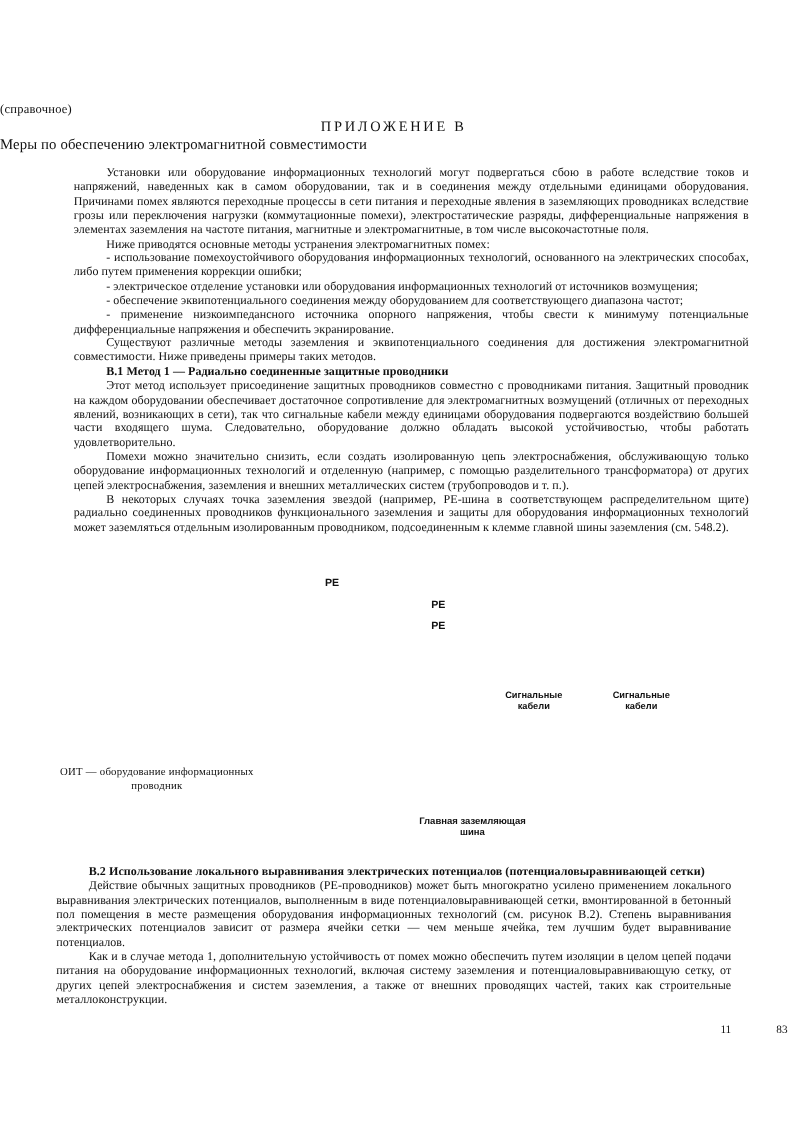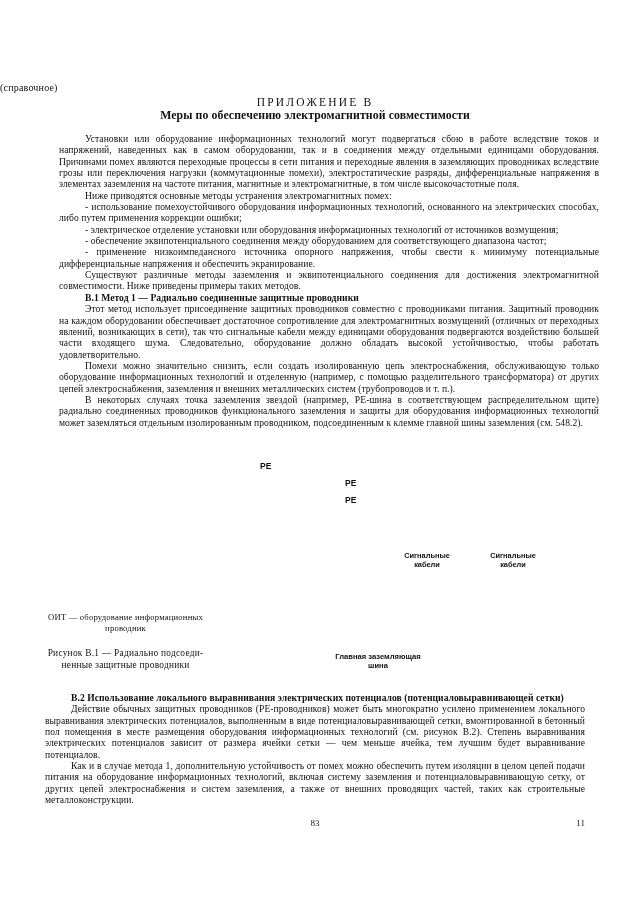--- a/index.html
+++ b/index.html
@@ -51,23 +51,22 @@
     right: 0;
     text-align: left;
     font-size: 10px;
     letter-spacing: 0.2px;
   }
   .main-title {
     position: absolute;
     top: 108px;
     left: 0;
     right: 0;
-    text-align: center;
     font-size: 11.8px;
-    font-weight: bold;
+    font-weight: normal;
     letter-spacing: 0.1px;
   }
 
   
   .body-text {
     position: absolute;
     left: 45px;
     width: 540px;
     top: 133px;
     font-size: 9.6px;
@@ -146,21 +145,21 @@
     text-align: center;
     letter-spacing: 0.25px;
   }
 
   
   .page-num-center {
     position: absolute;
     top: 818px;
     left: 0;
     right: 0;
-    text-align: center;
+    text-align: right;
     font-size: 9px;
   }
   .page-num-right {
     position: absolute;
     top: 818px;
     right: 45px;
     font-size: 9px;
   }
   text {
     font-family: "Liberation Sans", "DejaVu Sans", sans-serif;
@@ -270,24 +269,20 @@
       <span>Главная заземляющая</span><br>
       <span>шина</span>
     </div>
   </div>
 
   <div class="legend-oit">
     <span class="lead">ОИТ — оборудование   информационных</span>
     <span class="lead">проводник</span>
   </div>
 
-  <div class="fig-caption">
-    <span>Рисунок В.1 — Радиально подсоеди-</span><br>
-    <span>ненные защитные проводники</span>
-  </div>
 
   <div class="body-text-2">
     <p class="hdr">В.2  Использование локального выравнивания электрических потенциалов (потенциаловыравнивающей сетки)</p>
     <p>Действие обычных защитных проводников (РЕ-проводников) может быть многократно усилено применением локального выравнивания электрических потенциалов, выполненным в виде потенциаловыравнивающей сетки, вмонтированной в бетонный пол помещения в месте размещения оборудования информационных технологий (см. рисунок В.2). Степень выравнивания электрических потенциалов зависит от размера ячейки сетки — чем меньше ячейка, тем лучшим будет выравнивание потенциалов.</p>
     <p>Как и в случае метода 1, дополнительную устойчивость от помех можно обеспечить путем изоляции в целом цепей подачи питания на оборудование информационных технологий, включая систему заземления и потенциаловыравнивающую сетку, от других цепей электроснабжения и систем заземления, а также от внешних проводящих частей, таких как строительные металлоконструкции.</p>
   </div>
 
   <div class="page-num-center">83</div>
   <div class="page-num-right">11</div>
 

